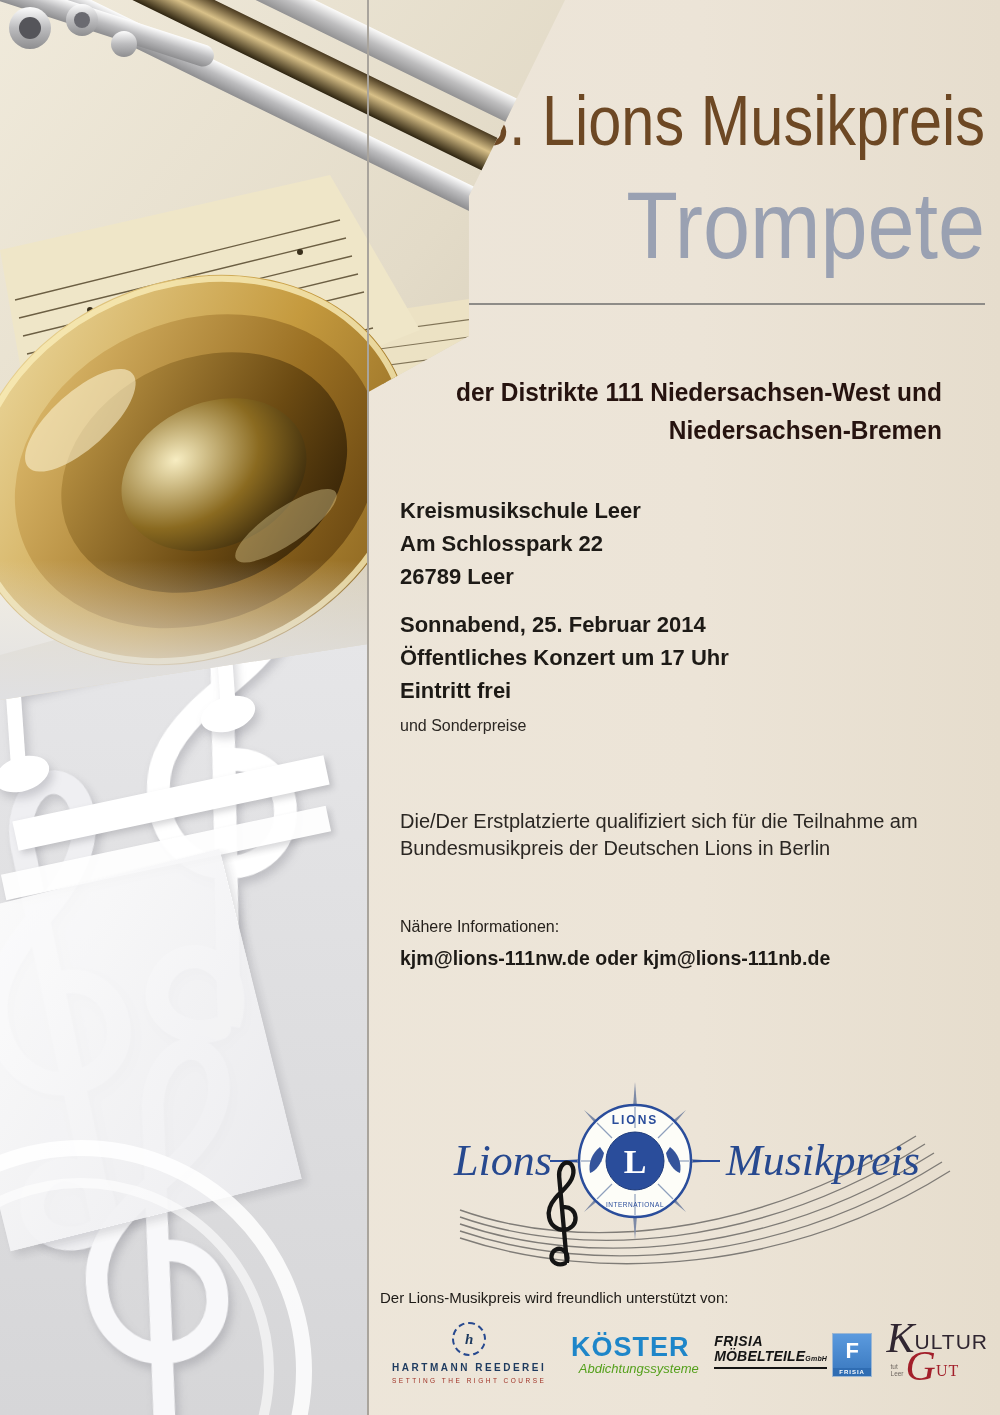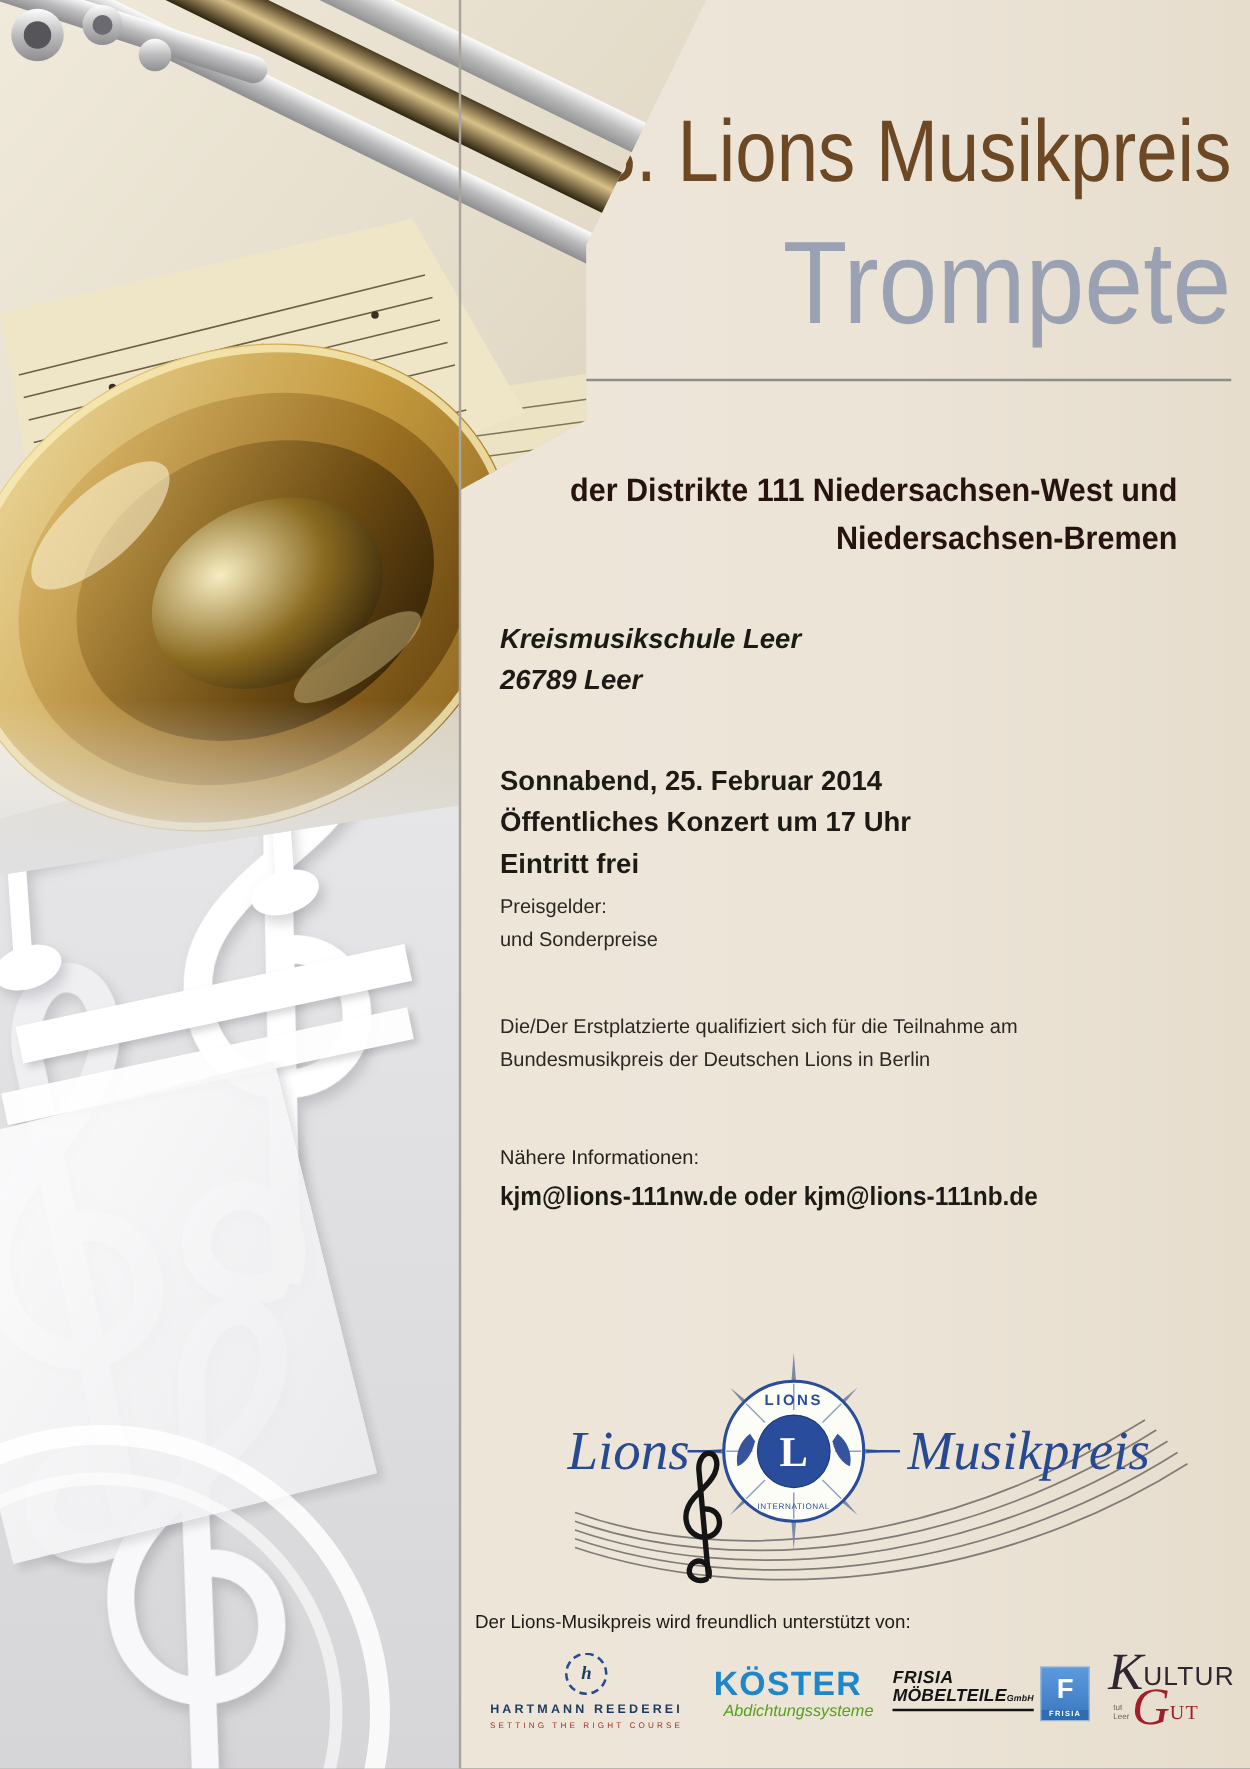--- a/index.html
+++ b/index.html
@@ -23,24 +23,24 @@
   .title-wrap{position:absolute;right:15px;top:86px;text-align:right;z-index:3;}
   .title{font-size:70px;line-height:1.02;color:#6d4824;font-weight:normal;
     transform:scaleX(.85);transform-origin:right center;white-space:nowrap;}
   .subtitle{font-size:94px;line-height:1.0;color:#9aa1b2;font-weight:normal;margin-top:22px;
     transform:scaleX(.9);transform-origin:right center;white-space:nowrap;}
   .title-rule{position:absolute;left:398px;right:15px;top:303px;height:2px;background:#8e8c88;z-index:3;}
   
   .blk{position:absolute;z-index:3;color:#1d1a16;}
   .districts{right:58px;top:374px;text-align:right;font-weight:bold;font-size:26px;line-height:1.45;
     color:#26130f;transform:scaleX(.94);transform-origin:right center;white-space:nowrap;}
-  .venue{left:400px;top:494px;font-weight:bold;font-size:22px;line-height:33px;font-style:italic;}
+  .venue{left:400px;top:494px;font-weight:bold;font-size:22px;line-height:33px;}
   .event{left:400px;top:608px;font-weight:bold;font-size:22px;line-height:33px;}
   .prizes{left:400px;top:712px;font-size:16px;line-height:27px;color:#2b2723;}
-  .qualif{left:400px;top:808px;font-size:16px;line-height:27px;color:#2b2723;}
+  .qualif{left:400px;top:808px;font-size:20px;line-height:27px;color:#2b2723;}
   .info-label{left:400px;top:918px;font-size:16px;color:#26211c;}
   .emails{left:400px;top:946px;font-weight:bold;font-size:21px;transform:scaleX(.93);transform-origin:left center;white-space:nowrap;}
   .website{left:400px;top:984px;font-size:16px;white-space:nowrap;}
   .website b{font-size:21px;font-weight:bold;}
   
   .logo{position:absolute;left:448px;top:1082px;width:525px;height:195px;z-index:3;}
   
   .support-heading{position:absolute;left:380px;top:1289px;width:614px;text-align:left;
     font-size:15px;color:#1d1a16;z-index:3;}
   .sponsor-row{position:absolute;left:392px;top:1322px;width:596px;display:flex;
@@ -214,31 +214,31 @@
   </div>
   <div class="title-rule"></div>
 
   <div class="blk districts">
     <div>der Distrikte 111 Niedersachsen-West und</div>
     <div>Niedersachsen-Bremen</div>
   </div>
 
   <div class="blk venue">
     <div>Kreismusikschule Leer</div>
+    <div>Am Schlosspark 22</div>
     <div>26789 Leer</div>
   </div>
 
   <div class="blk event">
     <div>Sonnabend, 25. Februar 2014</div>
     <div>Öffentliches Konzert um 17 Uhr</div>
     <div>Eintritt frei</div>
   </div>
 
   <div class="blk prizes">
-    <div>Preisgelder:</div>
     <div>und Sonderpreise</div>
   </div>
 
   <div class="blk qualif">
     <div>Die/Der Erstplatzierte qualifiziert sich für die Teilnahme am</div>
     <div>Bundesmusikpreis der Deutschen Lions in Berlin</div>
   </div>
 
   <div class="blk info-label">Nähere Informationen:</div>
   <div class="blk emails">kjm@lions-111nw.de oder kjm@lions-111nb.de</div>

